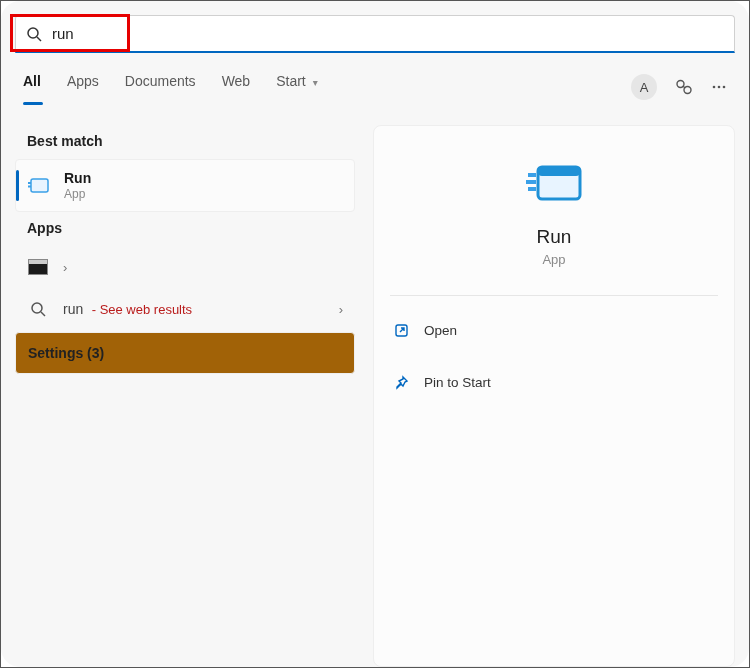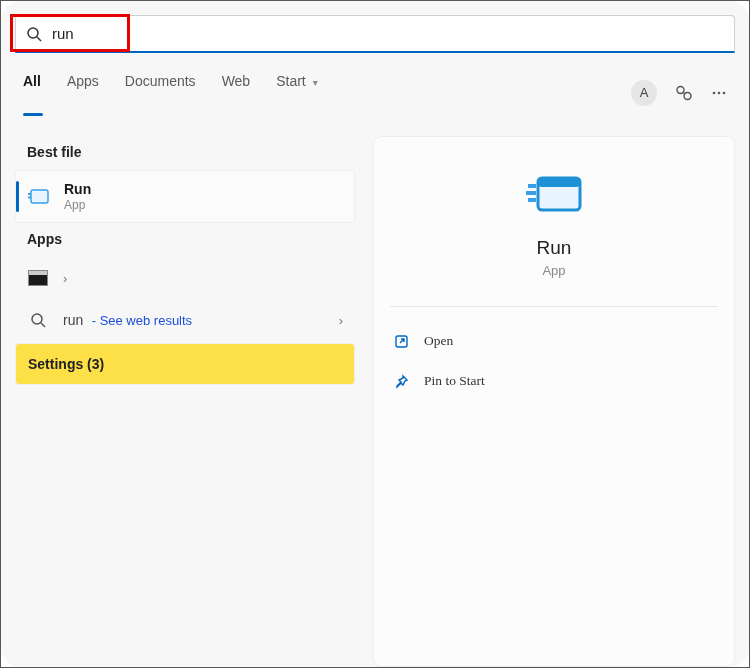--- a/index.html
+++ b/index.html
@@ -61,21 +61,21 @@
   }
   .tabs {
     display: flex;
     gap: 26px;
     flex: 1;
   }
   .tab {
     font-size: 14px;
     color: #5a5a5a;
     cursor: pointer;
-    padding-bottom: 23px;
+    padding-bottom: 12px;
     position: relative;
   }
   .tab.active {
     color: #1a1a1a;
     font-weight: 600;
   }
   .tab.active::after {
     content: "";
     position: absolute;
     left: 0; bottom: -4px;
@@ -173,26 +173,26 @@
   .chevron-right {
     color: #777;
     font-size: 13px;
   }
   .web-item .result-title {
     font-weight: 400;
     color: #444;
   }
   .web-item .result-sub-inline {
     font-size: 13px;
-    color: #1d4ed8;
+    color: #b91c1c;
     font-weight: 400;
     margin-left: 4px;
   }
   .settings-row {
-    background: #fde047;
+    background: #a16207;
     border: 1px solid #eee;
     border-radius: 4px;
     padding: 12px;
     font-size: 14px;
     font-weight: 600;
     color: #222;
     margin-top: 2px;
   }
   
   .big-icon {
@@ -216,22 +216,21 @@
   .divider {
     width: 100%;
     height: 1px;
     background: #e6e6e6;
     margin-bottom: 18px;
   }
   .actions {
     width: 100%;
     display: flex;
     flex-direction: column;
-    gap: 8px;
-    font-family: Liberation Serif, serif;
+    gap: 20px;
   }
   .action-item {
     display: flex;
     align-items: center;
     padding: 7px 2px;
     font-size: 13.5px;
     color: #333;
     cursor: pointer;
     border-radius: 4px;
   }
@@ -291,21 +290,21 @@
             <circle cx="13" cy="8" r="1.3"></circle>
         </svg>
       </span>
     </div>
   </div>
 
   <div class="body-split">
 
     <div class="left-col">
 
-      <div class="section-header">Best file</div>
+      <div class="section-header">Best match</div>
       <div class="result-item selected">
         <span class="result-icon">
           <svg width="22" height="18" viewBox="0 0 22 18">
             <rect x="3" y="2" width="17" height="13" rx="2" fill="#e8f4ff" stroke="#3aa0e8" stroke-width="1.5"></rect>
             <rect x="0" y="5" width="3" height="2" fill="#3aa0e8"></rect>
             <rect x="0" y="8.5" width="3" height="2" fill="#3aa0e8"></rect>
           </svg>
         </span>
         <div class="result-text">
           <div class="result-title">Run</div>

